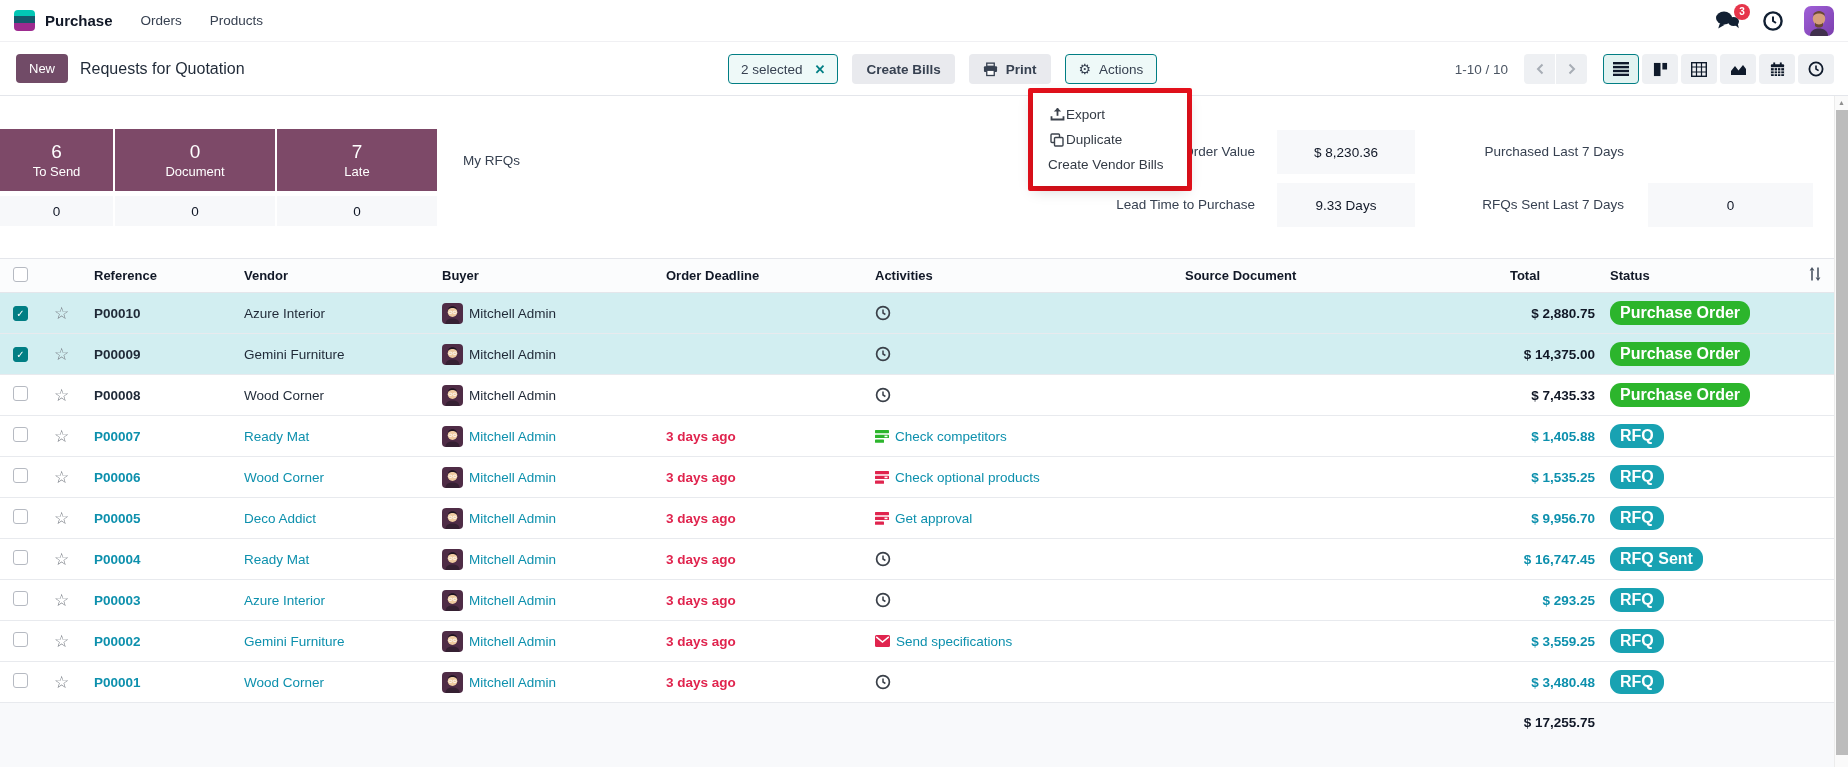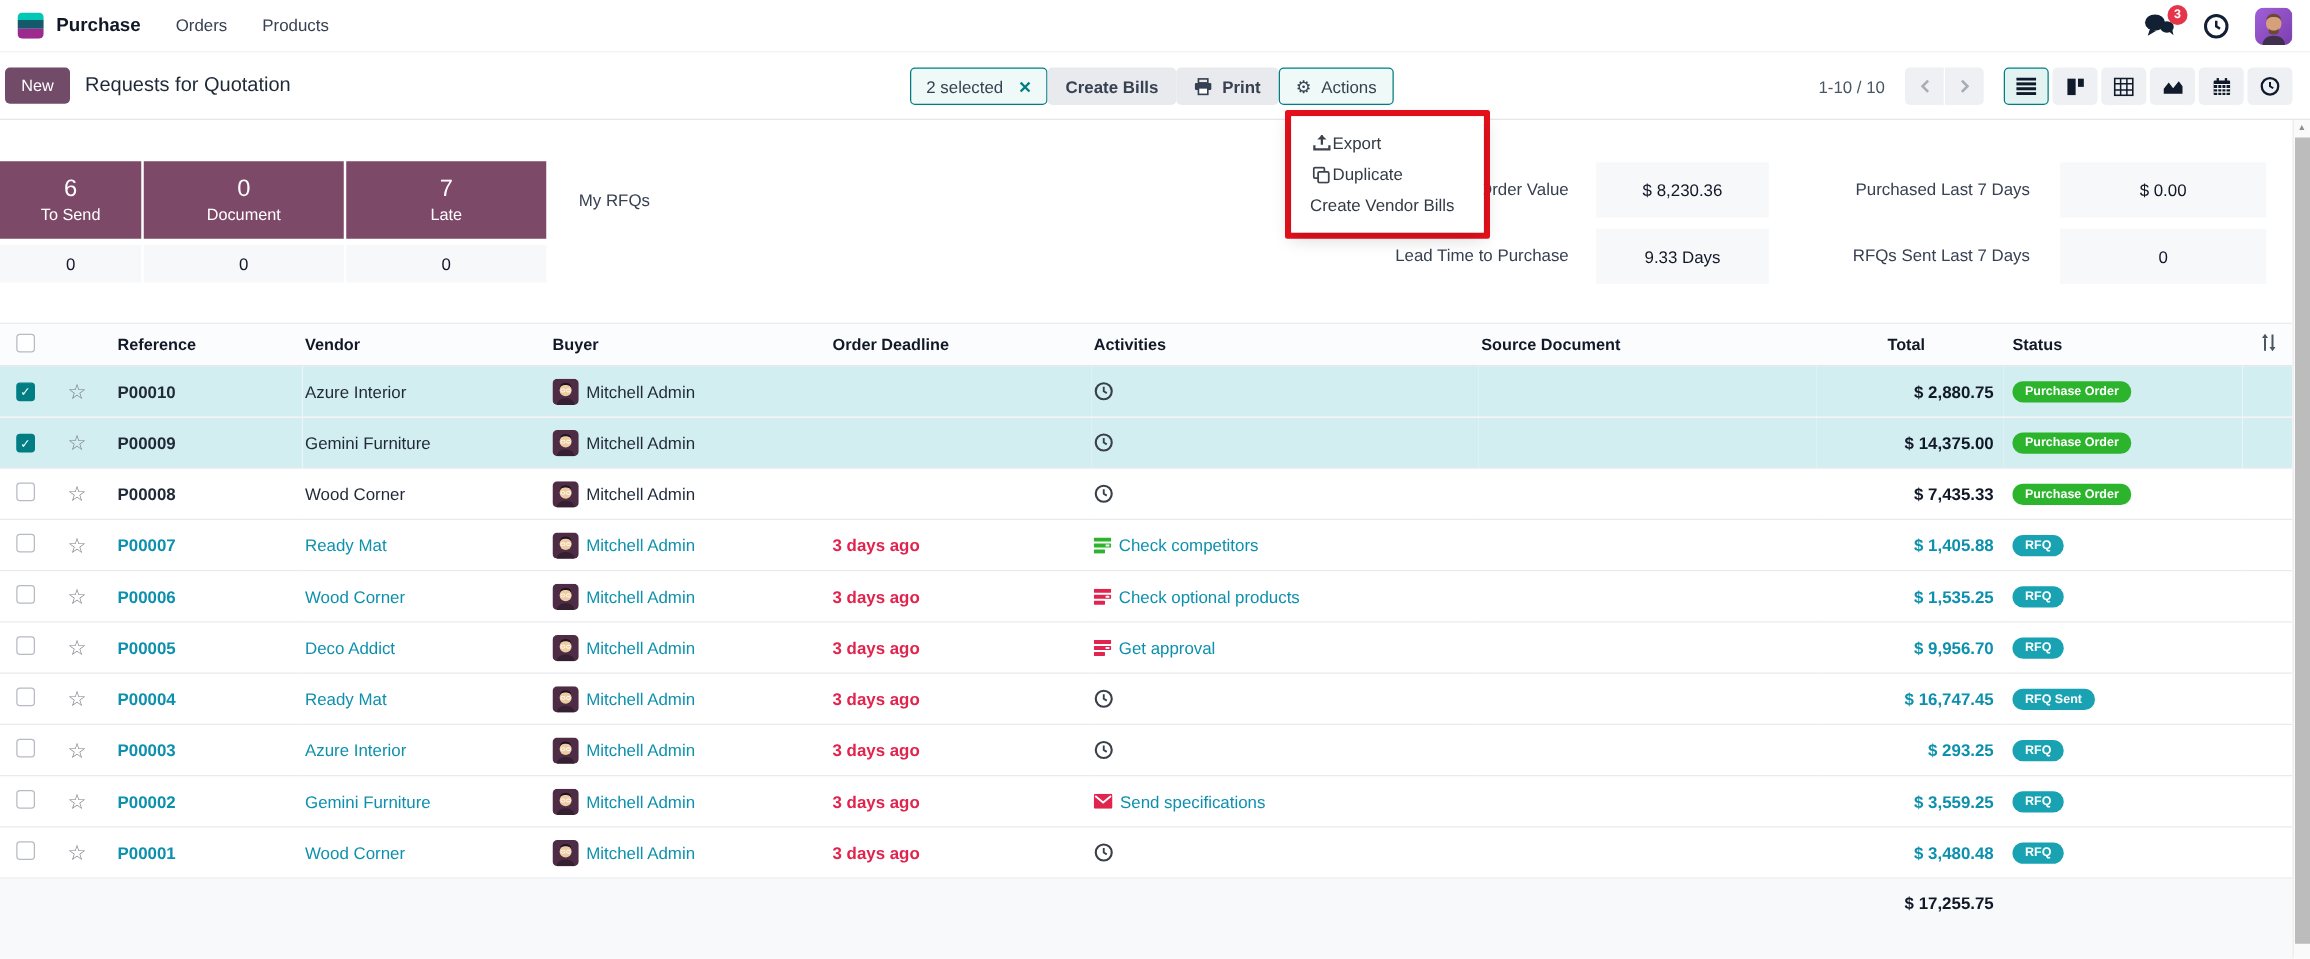--- a/index.html
+++ b/index.html
@@ -17,24 +17,24 @@
   .logo .s2 { height:7px; background:#145a6b; }
   .logo .s3 { height:8px; background:#9d2b8f; }
   .app-name { margin-left:10px; font-size:15px; font-weight:700; color:#111827; }
   .nav-menu { margin-left:28px; font-size:13.5px; color:#374151; cursor:pointer; }
   .systray { margin-left:auto; display:flex; align-items:center; gap:20px; }
   .msg-wrap { position:relative; width:28px; height:22px; }
   .msg-badge { position:absolute; top:-6px; right:-8px; background:#e6354b; color:#fff; font-size:10px; font-weight:700; width:16px; height:16px; border-radius:50%; display:flex; align-items:center; justify-content:center; }
   .avatar-top { width:30px; height:30px; border-radius:7px; overflow:hidden; }
 
   
-  .control { height:54px; display:flex; align-items:center; padding:0 4px; border-bottom:1px solid #e4e6eb; position:relative; background:#fff; }
+  .control { height:54px; display:flex; align-items:center; padding:0 16px; border-bottom:1px solid #e4e6eb; position:relative; background:#fff; }
   .new-btn { background:#714B67; color:#fff; border:none; border-radius:4px; padding:7px 13px; font-size:13px; font-weight:500; font-family:inherit; cursor:pointer; }
   .cp-title { margin-left:12px; font-size:16px; color:#1f2937; }
-  .center-group { position:absolute; left:728px; top:12px; height:30px; display:flex; }
+  .center-group { position:absolute; left:728px; top:12px; height:30px; display:flex; gap:14px; }
   .btn { height:30px; display:flex; align-items:center; gap:8px; border-radius:4px; font-size:13.5px; font-family:inherit; cursor:pointer; }
   .btn-selected { border:1px solid #017e84; background:#eef9f8; color:#374151; padding:0 12px; }
   .btn-selected .x { color:#017e84; font-weight:700; font-size:13px; margin-left:4px; }
   .btn-gray { background:#e9eaee; border:none; color:#374151; padding:0 14px; font-weight:700; }
   .btn-teal { border:1px solid #017e84; background:#eef9f8; color:#374151; padding:0 13px; font-weight:500; }
   .gear-glyph { font-size:14px; color:#374151; }
   .right-group { position:absolute; right:14px; top:12px; display:flex; align-items:center; gap:16px; }
   .pager-text { font-size:13.5px; color:#4b5563; }
   .pager-arrows { display:flex; }
   .pager-btn { width:31px; height:30px; background:#eef0f3; border:none; display:flex; align-items:center; justify-content:center; cursor:pointer; }
@@ -79,21 +79,21 @@
   td.c-star { font-size:17px; color:#767b83; cursor:pointer; }
   td.c-ref { font-weight:700; }
   tr.row-done td.c-ref, tr.row-done .buyer-name, tr.row-done td.c-vendor { color:#1f2937; }
   tr.row-done td.c-total { color:#111827; }
   tr.row-open td.c-ref, tr.row-open .buyer-name, tr.row-open td.c-vendor, tr.row-open td.c-total, tr.row-open .act-label { color:#0d90ad; }
   td.c-buyer .cellflex, td.c-activity .cellflex { display:flex; align-items:center; gap:6px; }
   td.c-deadline { color:#e0244e; font-weight:700; }
   .act-label { cursor:pointer; }
   td.c-total { text-align:right; padding-right:8px; font-weight:700; }
   td.c-status { padding-left:7px; }
-  .badge { display:inline-block; padding:3px 10px; border-radius:11px; color:#fff; font-size:10px; font-weight:700; }
+  .badge { display:inline-block; padding:3px 10px; border-radius:11px; color:#fff; font-size:16px; font-weight:700; }
   .badge-green { background:#2cb52c; }
   .badge-teal { background:#18a2b2; }
 
   
   .table-footer { width:1834px; height:65px; background:#f8f9fb; padding-top:12px; }
   .footer-total { width:1595px; text-align:right; font-weight:700; font-size:13.5px; color:#111827; }
 
   
   .scrollbar { position:absolute; right:0; top:96px; width:14px; height:671px; background:#fafafa; border-left:1px solid #ececec; }
   .sb-arrow { height:13px; display:flex; align-items:center; justify-content:center; font-size:7px; color:#8f8f8f; }
@@ -270,21 +270,20 @@
     </div>
     <div class="kpi-rowlabel">My RFQs</div>
     <div class="kpi-mini">0</div>
     <div class="kpi-mini">0</div>
     <div class="kpi-mini">0</div>
   </div>
 
   <div class="stat-label" style="left:1000px; width:255px; top:34px;">Avg Order Value</div>
   <div class="stat-box" style="left:1277px; width:138px; top:34px;">$ 8,230.36</div>
   <div class="stat-label" style="left:1420px; width:204px; top:34px;">Purchased Last 7 Days</div>
-  <div class="stat-box" style="left:1648px; width:165px; top:34px;">$ 0.00</div>
   <div class="stat-label" style="left:1000px; width:255px; top:87px;">Lead Time to Purchase</div>
   <div class="stat-box" style="left:1277px; width:138px; top:87px;">9.33 Days</div>
   <div class="stat-label" style="left:1420px; width:204px; top:87px;">RFQs Sent Last 7 Days</div>
   <div class="stat-box" style="left:1648px; width:165px; top:87px;">0</div>
 </div>
 
 <table>
   <colgroup>
     <col class="c1">
       <col class="c2">

